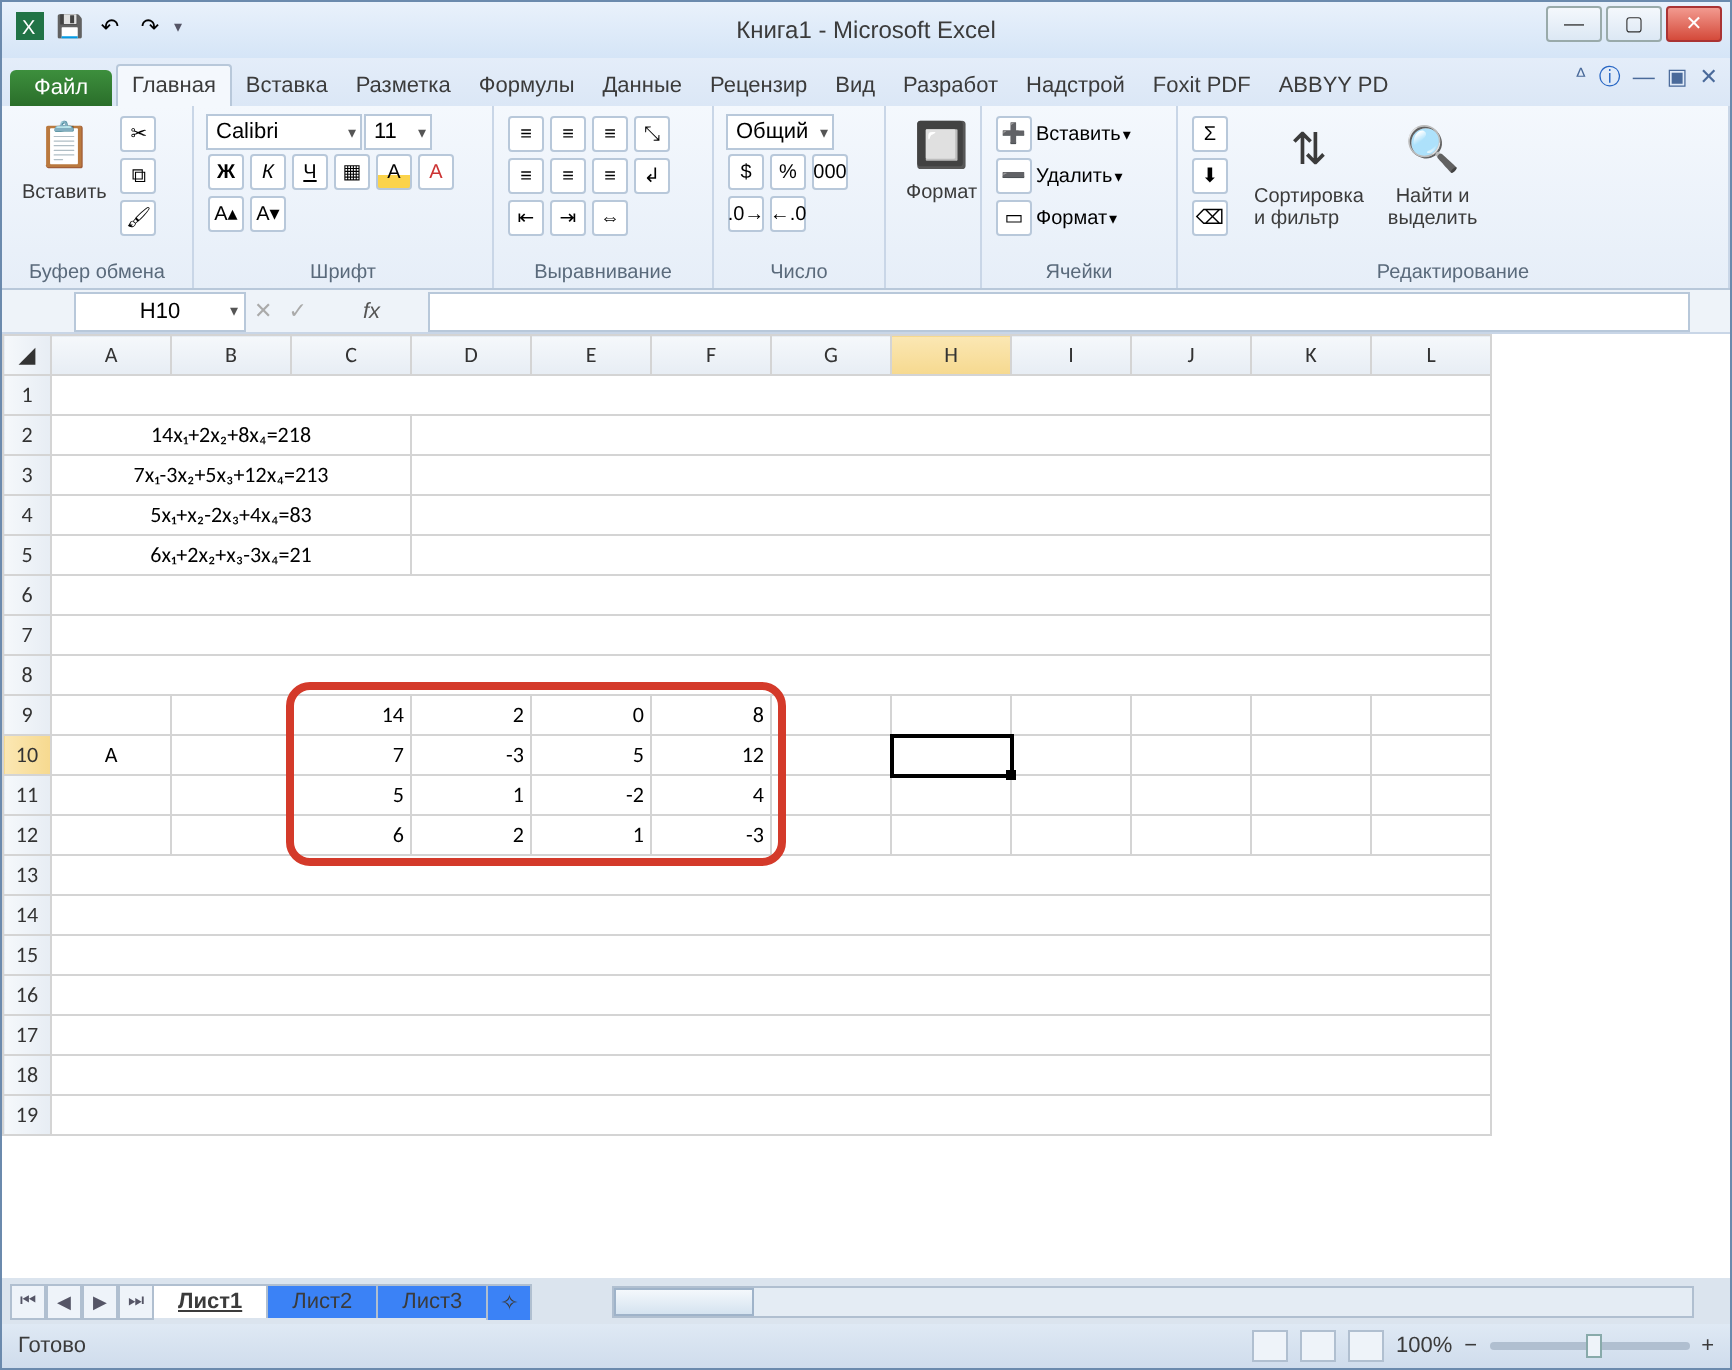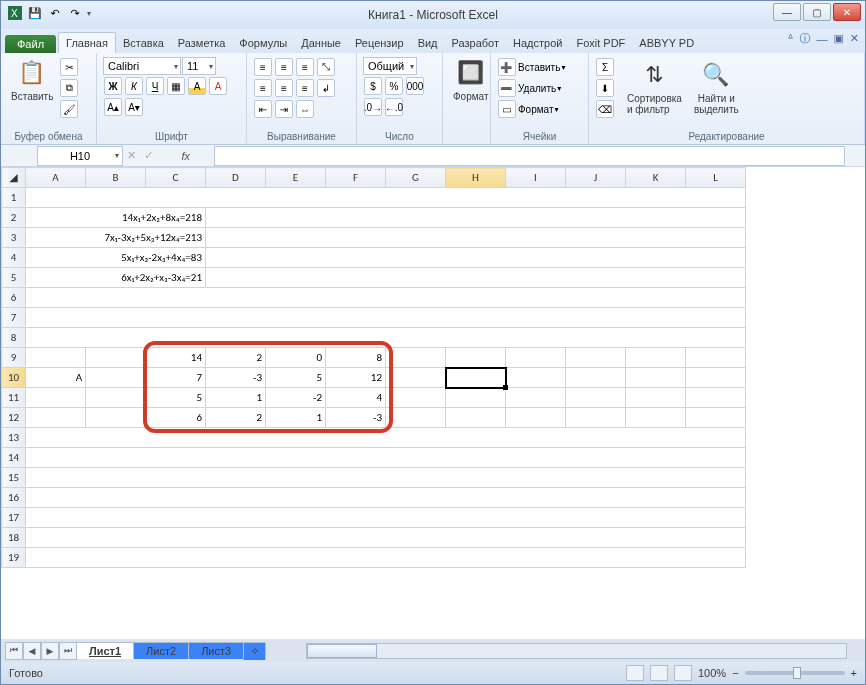--- a/index.html
+++ b/index.html
@@ -38,21 +38,21 @@
   .formula-input { flex:1; height:20px; background:#fff; border:1px solid #b8c8da; margin-right:20px; }
 
   .grid { position:absolute; top:166px; left:0; right:0; bottom:45px; overflow:hidden; background:#fff; }
   table.sheet { border-collapse:collapse; table-layout:fixed; }
   .sheet th, .sheet td { border:1px solid #d4d4d4; height:20px; font-size:11px; font-family: Calibri, sans-serif; }
   .sheet th { background:linear-gradient(#f5f8fb,#e7edf4); font-weight:normal; color:#333; text-align:center; }
   .sheet th.rowh { width:24px; background:linear-gradient(90deg,#f5f8fb,#e7edf4); }
   .sheet th.colh { width:60px; }
   .sheet td { width:60px; padding:0 3px; color:#000; }
   .sheet td.num { text-align:right; }
-  .sheet td.txt { text-align:right; }
+  .sheet td.txt { text-align:center; }
   .sheet th.colh.sel { background:linear-gradient(#fbe7b3,#f6d98f); }
   .sheet th.rowh.sel { background:linear-gradient(90deg,#fbe7b3,#f6d98f); }
   .selcell { outline:2px solid #000; outline-offset:-1px; position:relative; }
   .selcell::after { content:""; position:absolute; right:-3px; bottom:-3px; width:5px;height:5px;background:#000; }
 
   .red-highlight { position:absolute; border:4px solid #d43a2a; border-radius:12px; pointer-events:none; }
 
   .sheet-tabs { position:absolute; left:0; right:0; bottom:22px; height:23px; background:#dbe4ee; display:flex; align-items:center; }
   .nav-arrows { display:flex; margin-left:4px; }
   .nav-arrows span { width:18px;height:18px;border:1px solid #b0bfd0;background:#eef3f9;display:inline-flex;align-items:center;justify-content:center;font-size:9px;color:#556; }

